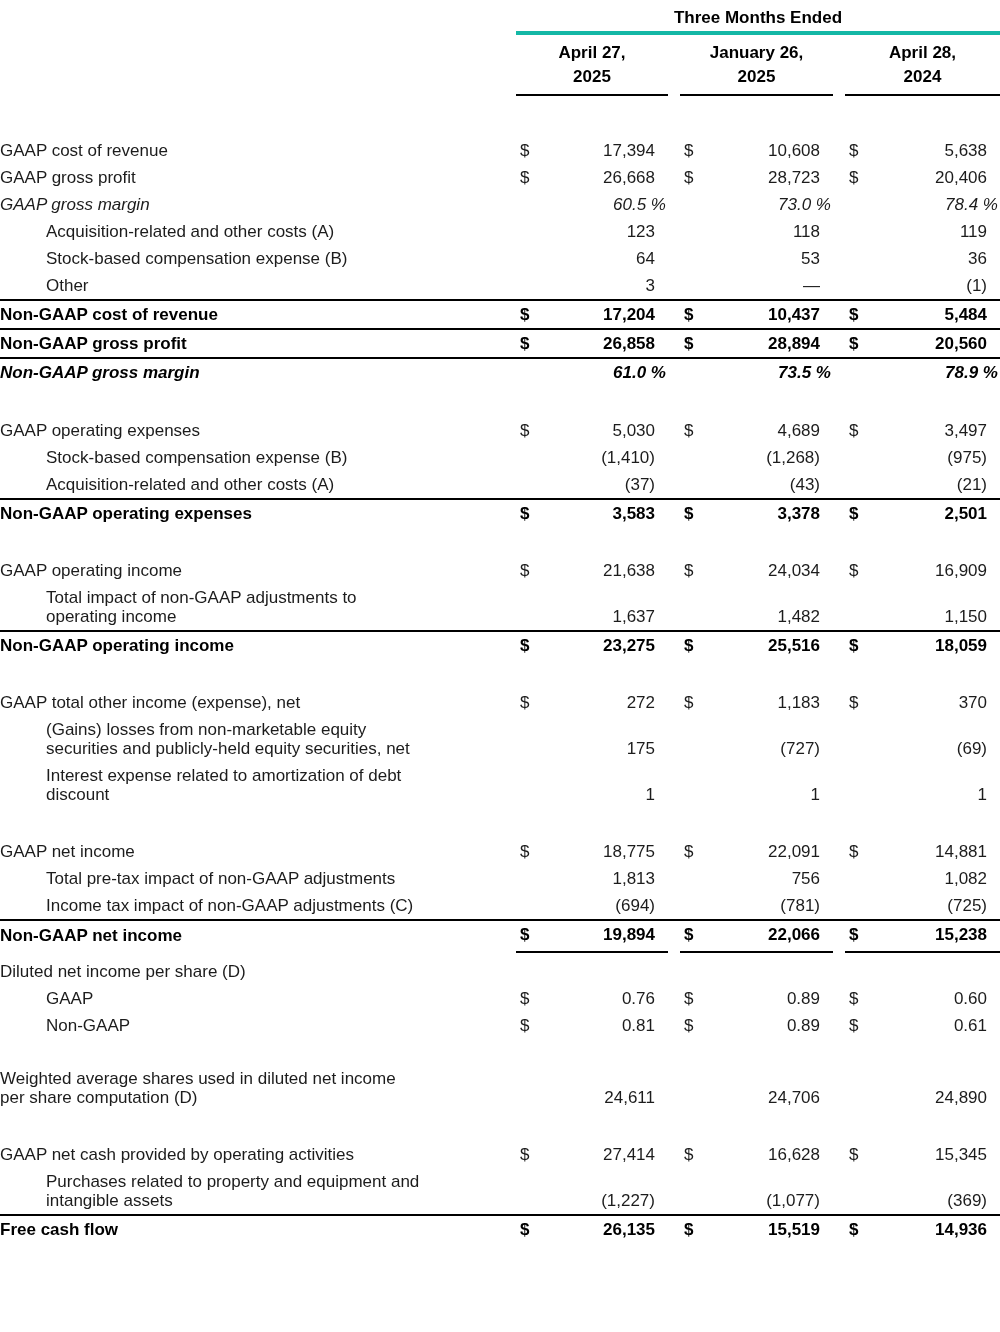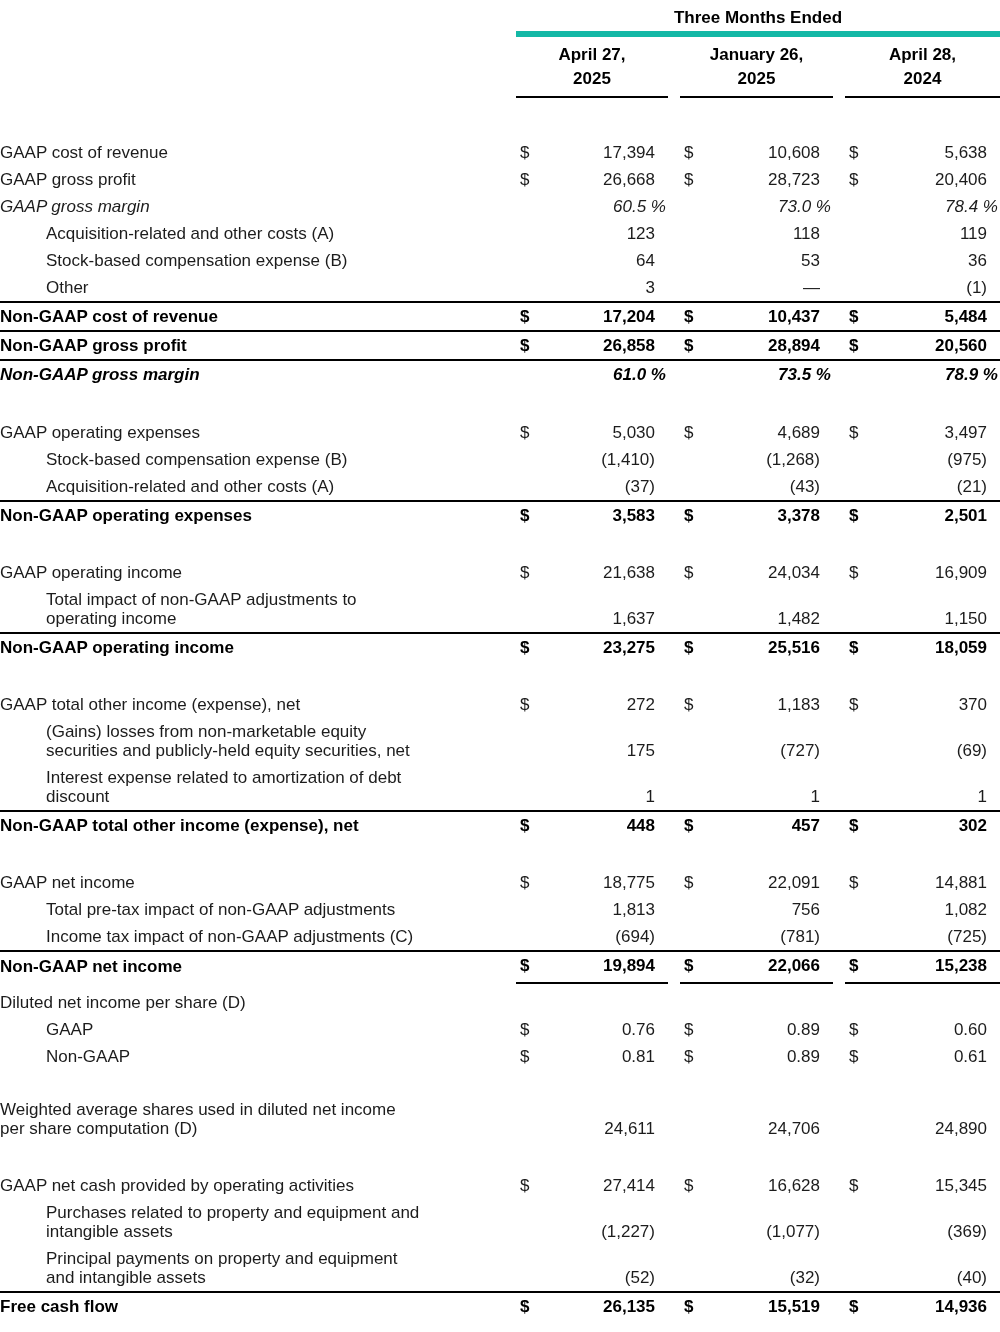--- a/index.html
+++ b/index.html
@@ -37,21 +37,21 @@
 
   tr.b { font-weight: 700; color: #000; }
   tr.i { font-style: italic; }
   tr.rt td { border-top: 2.5px solid #000; }
   tr.rb td { border-bottom: 2.5px solid #000; }
   tr.uv td.d, tr.uv td.v { border-bottom: 2.5px solid #000; }
   tr.uv td { padding-bottom: 7px; }
 
   tr.hdr1 td.h-title {
     text-align: center; font-weight: 700; color: #000;
-    border-bottom: 6px solid #14b8a6;
+    border-bottom: 4px solid #14b8a6;
     padding: 2px 0 3px 0; line-height: 20px;
   }
   tr.hdr2 td.h-col {
     text-align: center; font-weight: 700; color: #000;
     border-bottom: 2px solid #000;
     white-space: pre-line; line-height: 24px;
     padding: 6px 0 5px 0;
   }
   tr.spacer td { padding: 0; border: none; }
 </style>
@@ -306,31 +306,20 @@
 discount</td>
           <td class="d"></td>
           <td class="v">1</td>
           <td class="g"></td>
           <td class="d"></td>
           <td class="v">1</td>
           <td class="g"></td>
           <td class="d"></td>
           <td class="v">1</td>
         </tr>
-        <tr class="b rt">
-          <td class="label">Non-GAAP total other income (expense), net</td>
-          <td class="d">$</td>
-          <td class="v">448</td>
-          <td class="g"></td>
-          <td class="d">$</td>
-          <td class="v">457</td>
-          <td class="g"></td>
-          <td class="d">$</td>
-          <td class="v">302</td>
-        </tr>
         <tr class="spacer" style="height: 30px;">
           <td colspan="9"></td>
         </tr>
         <tr class="">
           <td class="label">GAAP net income</td>
           <td class="d">$</td>
           <td class="v">18,775</td>
           <td class="g"></td>
           <td class="d">$</td>
           <td class="v">22,091</td>
@@ -440,32 +429,20 @@
           <td class="label ind2">Purchases related to property and equipment and
 intangible assets</td>
           <td class="d"></td>
           <td class="v">(1,227)</td>
           <td class="g"></td>
           <td class="d"></td>
           <td class="v">(1,077)</td>
           <td class="g"></td>
           <td class="d"></td>
           <td class="v">(369)</td>
-        </tr>
-        <tr class="">
-          <td class="label ind2">Principal payments on property and equipment
-and intangible assets</td>
-          <td class="d"></td>
-          <td class="v">(52)</td>
-          <td class="g"></td>
-          <td class="d"></td>
-          <td class="v">(32)</td>
-          <td class="g"></td>
-          <td class="d"></td>
-          <td class="v">(40)</td>
         </tr>
         <tr class="b rt">
           <td class="label">Free cash flow</td>
           <td class="d">$</td>
           <td class="v">26,135</td>
           <td class="g"></td>
           <td class="d">$</td>
           <td class="v">15,519</td>
           <td class="g"></td>
           <td class="d">$</td>

